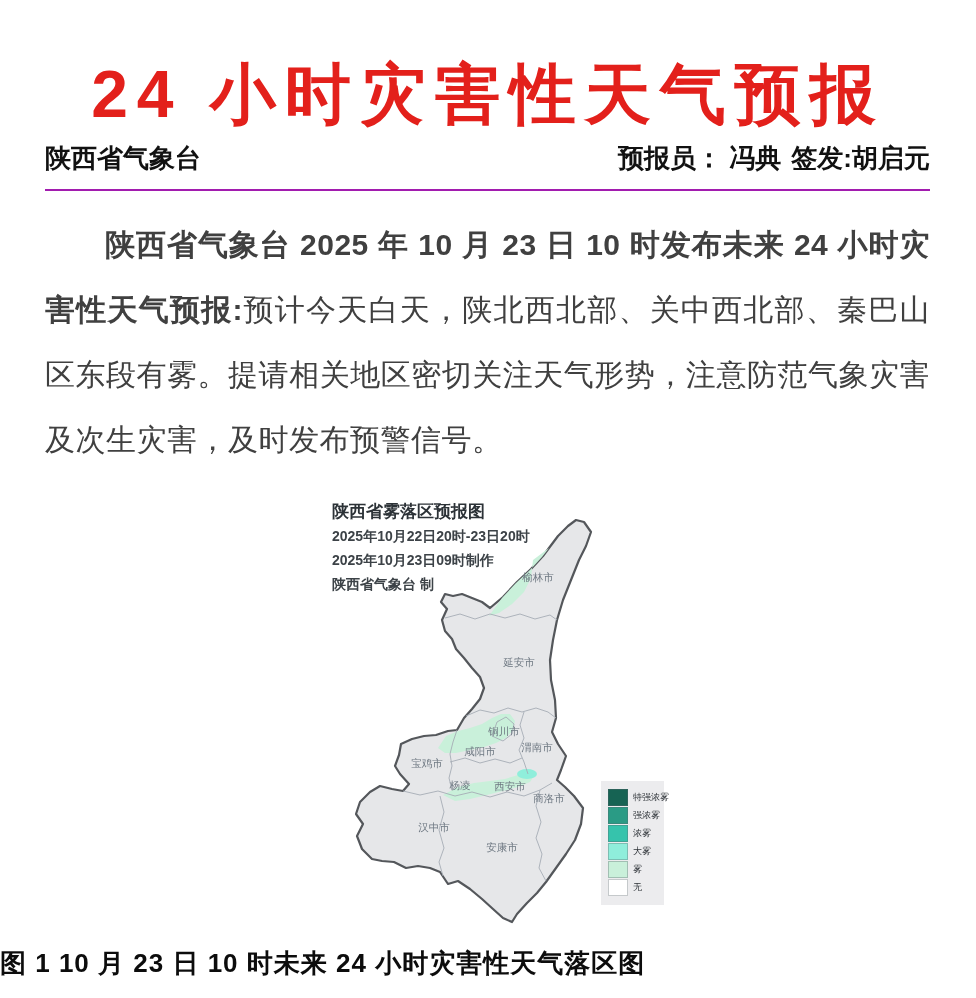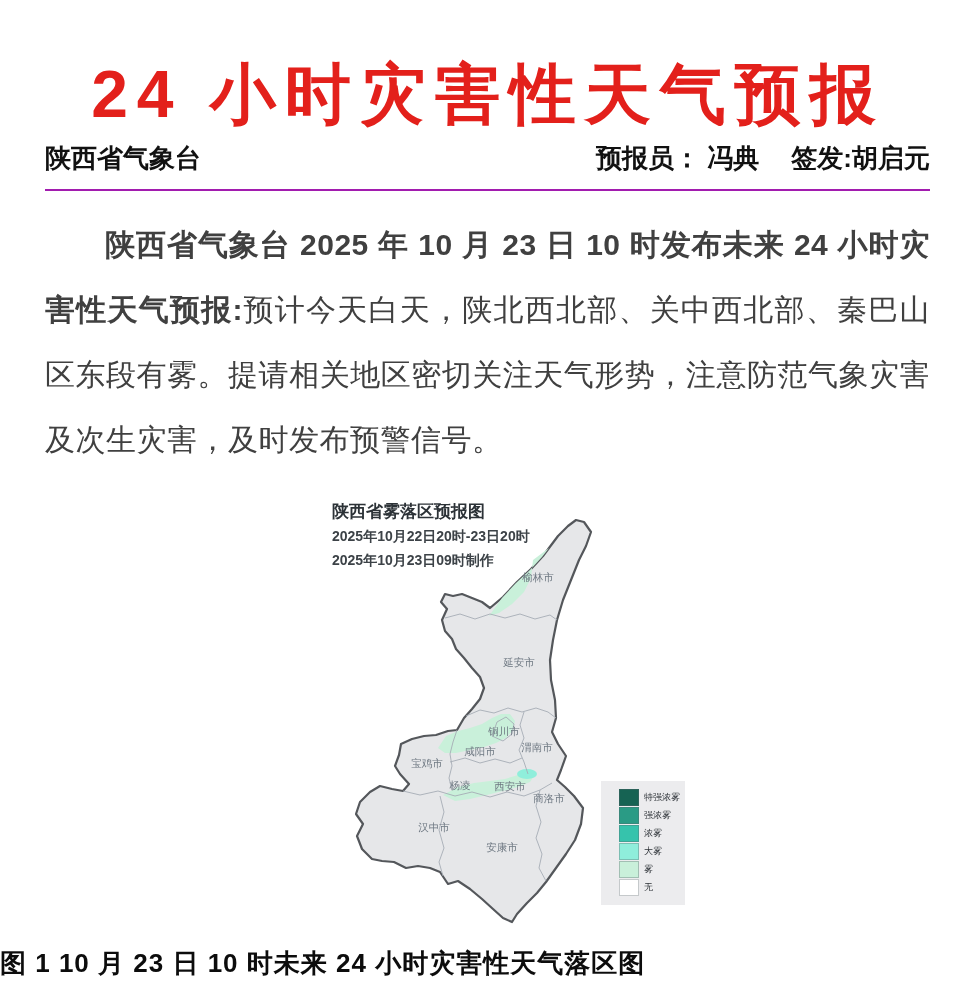--- a/index.html
+++ b/index.html
@@ -12,37 +12,37 @@
     position:absolute;top:2px;left:0;right:0;
     text-align:center;font-size:66px;font-weight:900;
     letter-spacing:9px;line-height:96px;white-space:nowrap;
   }
   .meta-row{
     position:absolute;top:141px;left:45px;right:46px;
     display:flex;justify-content:space-between;align-items:baseline;
     font-size:26px;font-weight:700;color:#111;
     padding-bottom:13px;border-bottom:2px solid #a21caf;
   }
-  .meta-mid{display:flex;gap:32px;}
+  .meta-mid{display:flex;gap:10px;}
   .body-paragraph{
     position:absolute;top:212px;left:45px;right:46px;
     margin:0;font-size:30px;line-height:65px;color:#404040;
     text-align:justify;text-indent:2em;letter-spacing:0.5px;
   }
   .body-paragraph b{font-weight:800;}
   .map-block{position:absolute;left:300px;top:490px;width:400px;height:440px;}
   .map-header{
     position:absolute;left:32px;top:10px;z-index:3;color:#32383d;line-height:24px;
   }
   .map-header .mh-title{font-size:17px;font-weight:800;color:#2c3237;}
   .map-header .mh-line{font-size:14px;font-weight:600;color:#3c4247;}
   .map-svg{position:absolute;left:0;top:0;}
   .legend-panel{
-    position:absolute;left:301px;top:291px;width:84px;height:124px;
-    background:#ececee;z-index:2;padding:7px 0 0 18px;box-sizing:border-box;
+    position:absolute;left:301px;top:291px;width:63px;height:124px;
+    background:#ececee;z-index:2;padding:7px 0 0 7px;box-sizing:border-box;
   }
   .legend-row{display:flex;align-items:center;height:18px;}
   .legend-swatch{
     width:20px;height:17px;flex:0 0 20px;
     border:1px solid rgba(90,100,105,0.35);box-sizing:border-box;
   }
   .legend-label{font-size:9px;color:#2e3338;margin-left:5px;white-space:nowrap;}
   .figure-caption{
     position:absolute;top:946px;left:0;right:0;text-align:left;
     font-size:26px;font-weight:800;color:#0c0c0c;letter-spacing:1px;
@@ -67,20 +67,21 @@
 </div>
 
 <p class="body-paragraph"><b>陕西省气象台 2025 年 10 月 23 日 10 时发布未来 24 小时灾害性天气预报:</b><span>预计今天白天，陕北西北部、关中西北部、秦巴山区东段有雾。提请相关地区密切关注天气形势，注意防范气象灾害及次生灾害，及时发布预警信号。</span></p>
 
 <div class="map-block">
 
   <div class="map-header">
     <div class="mh-title">陕西省雾落区预报图</div>
     <div class="mh-line">2025年10月22日20时-23日20时</div>
     <div class="mh-line">2025年10月23日09时制作</div>
+    <div class="mh-line">陕西省气象台 制</div>
   </div>
 
   <svg class="map-svg" width="400" height="440" viewBox="0 0 400 440">
 
     <path stroke="#54575b" stroke-width="2.2" stroke-linejoin="round" d="M258,46 L268,36 L276,30 L284,32 L291,42
          L286,56 L279,70 L271,90 L263,110 L257,130 L253,150 L250,170 L251,190
          L255,210 L256,228 L252,242 L258,254 L266,266 L261,280 L257,290
          L265,297 L274,306 L283,318 L281,334 L275,350 L266,364 L256,378
          L246,392 L237,403 L227,413 L217,424 L212,432
          L203,428 L193,419 L182,409 L170,399 L158,391 L148,394 L140,382

